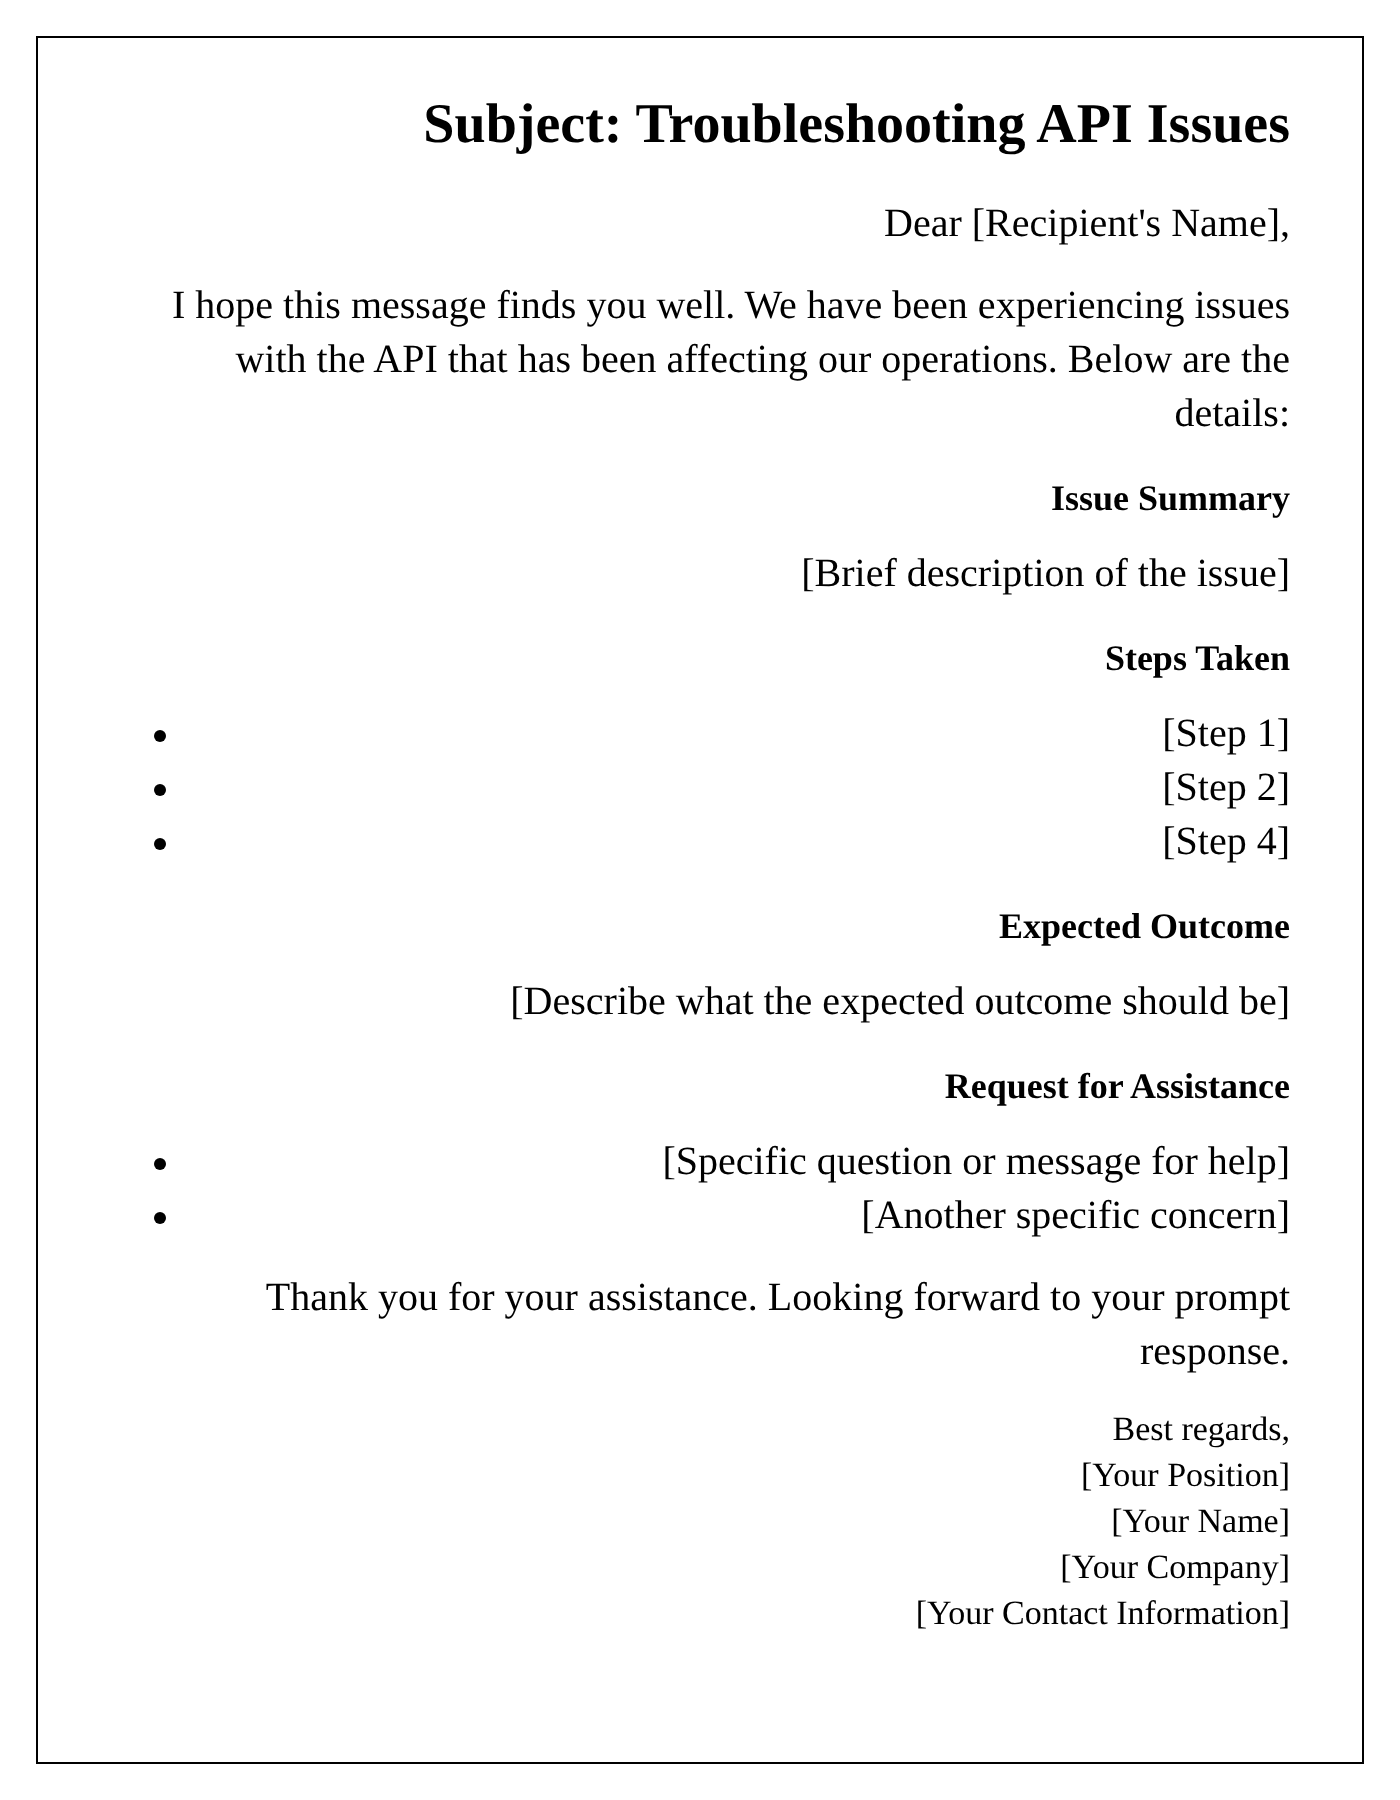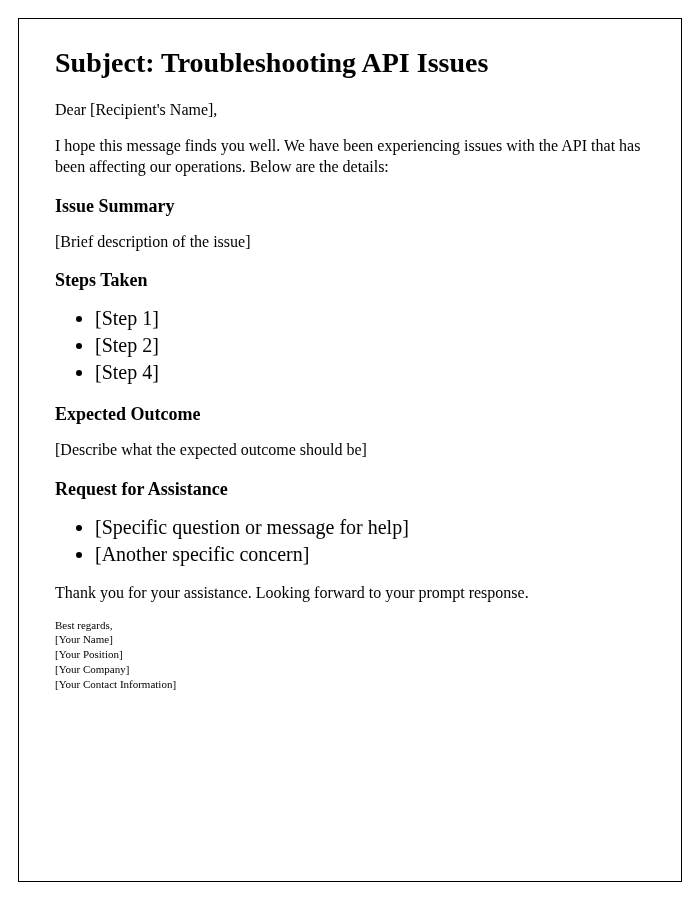--- a/index.html
+++ b/index.html
@@ -13,49 +13,50 @@
       width: 700px;
       height: 900px;
       padding: 18px;
     }
     .page {
       border: 1px solid #000;
       width: 100%;
       height: 100%;
       padding: 28px 36px;
       overflow: hidden;
+      text-align: right;
     }
     h1 {
       font-size: 28px;
       font-weight: bold;
       margin-bottom: 20px;
     }
     h2 {
       font-size: 18px;
       font-weight: bold;
       margin-top: 18px;
       margin-bottom: 14px;
     }
     p {
-      font-size: 16px;
+      font-size: 20px;
       line-height: 1.35;
       margin-bottom: 14px;
       font-family: Liberation Serif, serif;
     }
     ul {
       margin-left: 40px;
       margin-bottom: 14px;
       font-size: 20px;
       line-height: 1.35;
     }
     ul li {
       list-style-type: disc;
     }
     .signoff {
-      font-size: 11px;
+      font-size: 17px;
       line-height: 1.35;
     }
   </style>
 </head>
 <body>
 
 <div class="page">
 
   <h1>Subject: Troubleshooting API Issues</h1>
 
@@ -79,19 +80,19 @@
   <h2>Request for Assistance</h2>
   <ul>
     <li>[Specific question or message for help]</li>
     <li>[Another specific concern]</li>
   </ul>
 
   <p>Thank you for your assistance. Looking forward to your prompt response.</p>
 
   <div class="signoff">
     <div>Best regards,</div>
+    <div>[Your Position]</div>
     <div>[Your Name]</div>
-    <div>[Your Position]</div>
     <div>[Your Company]</div>
     <div>[Your Contact Information]</div>
   </div>
 
 </div>
 
 </body></html>

